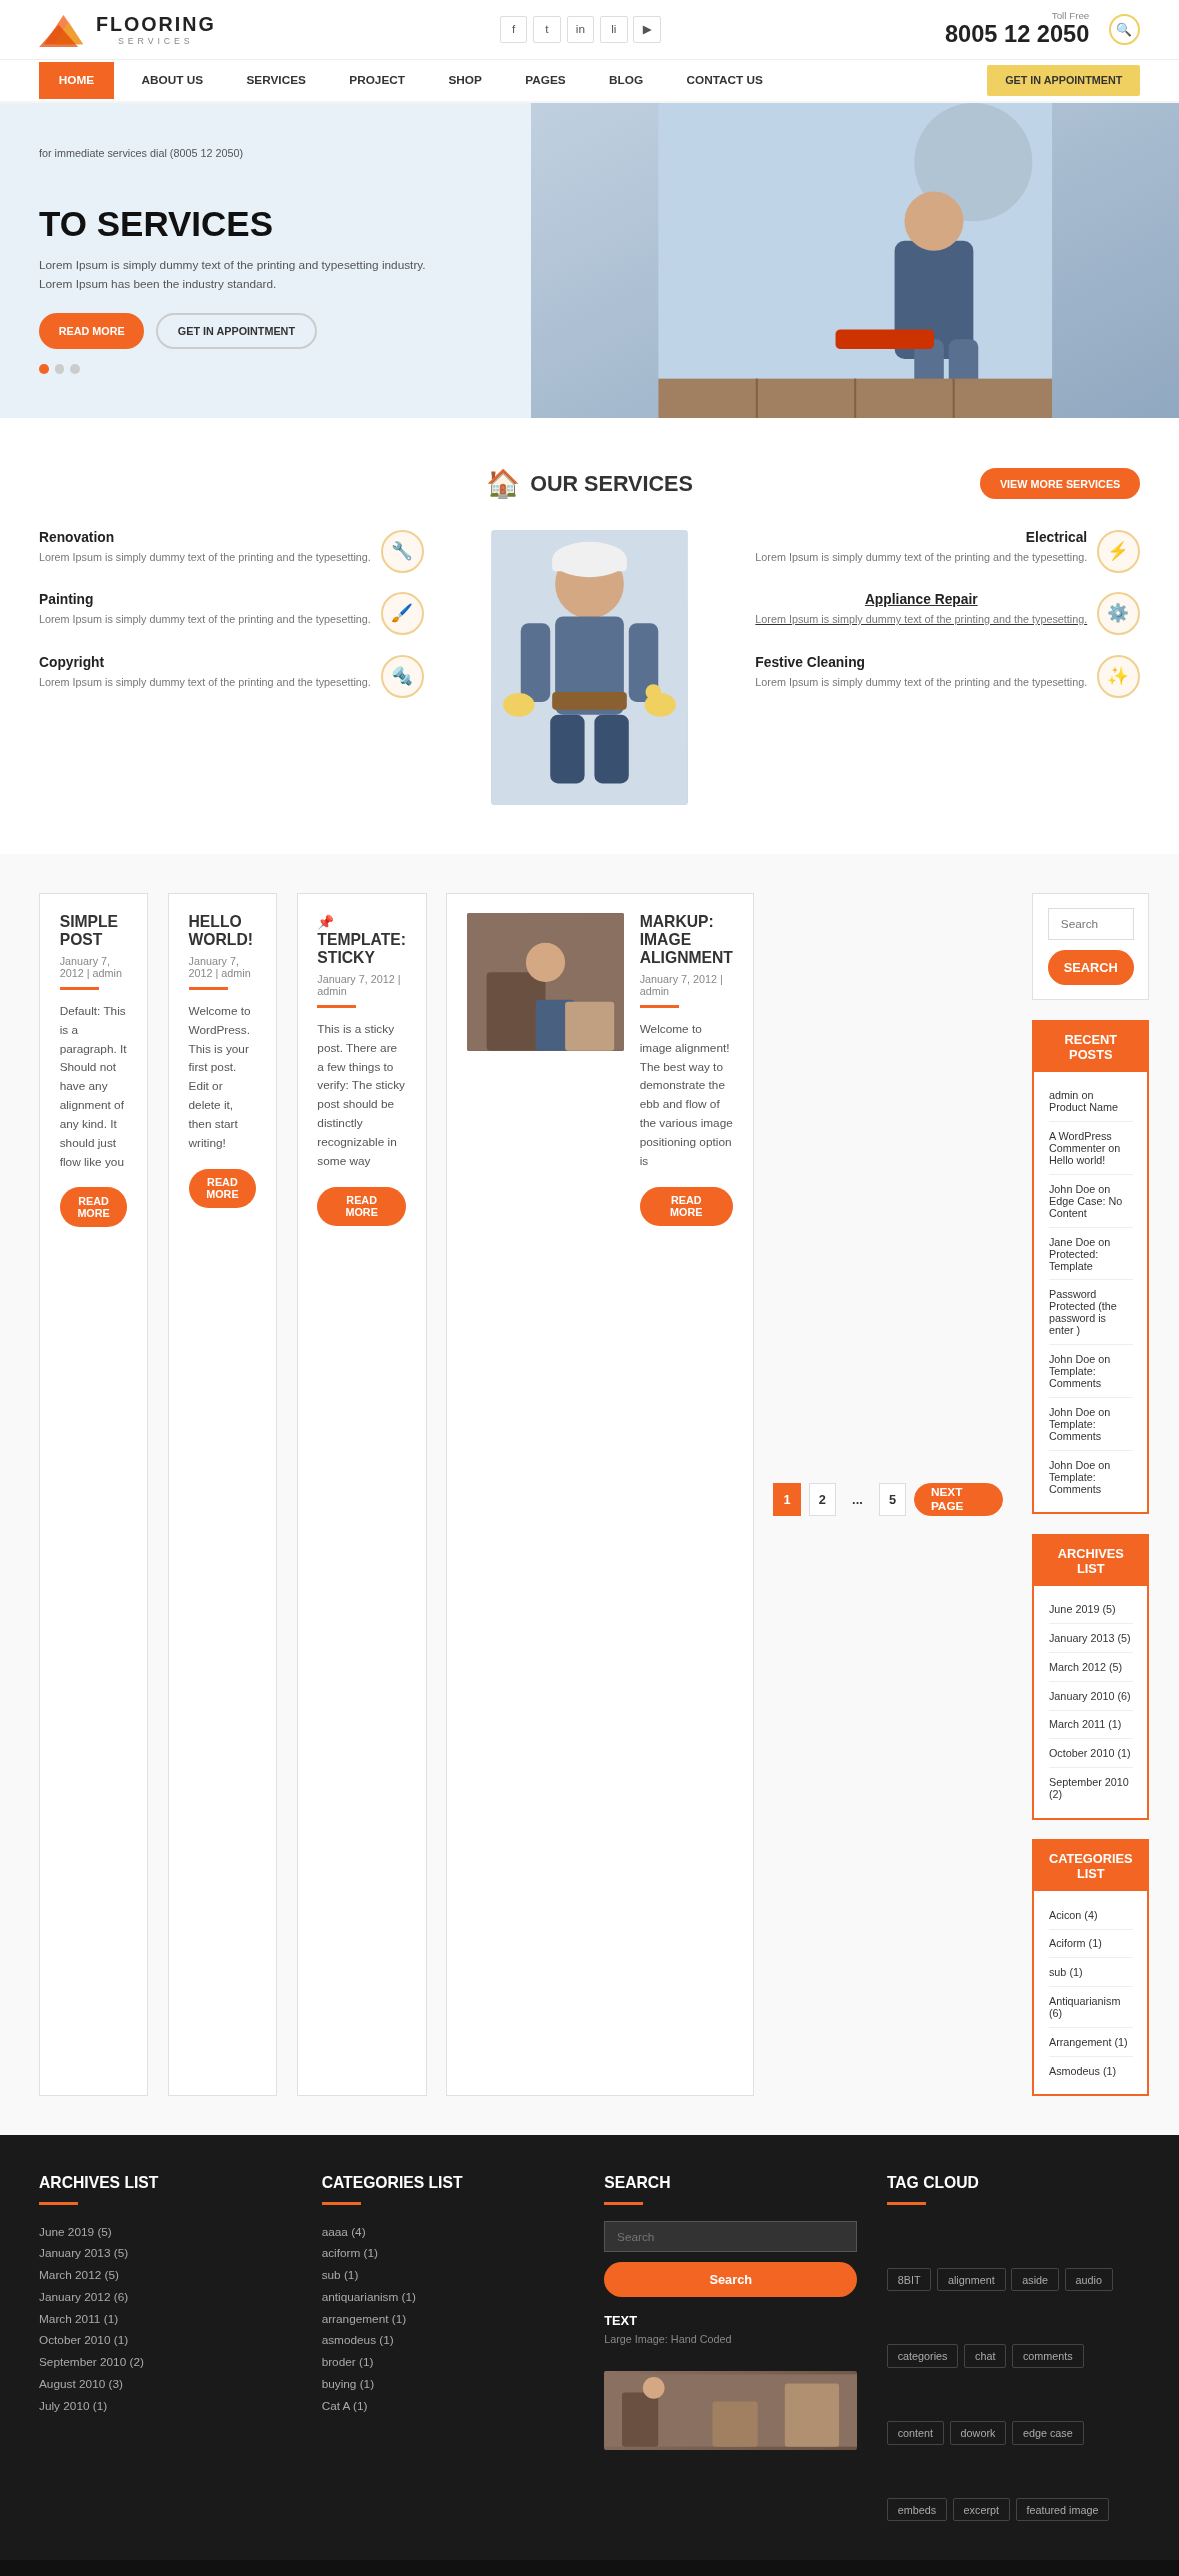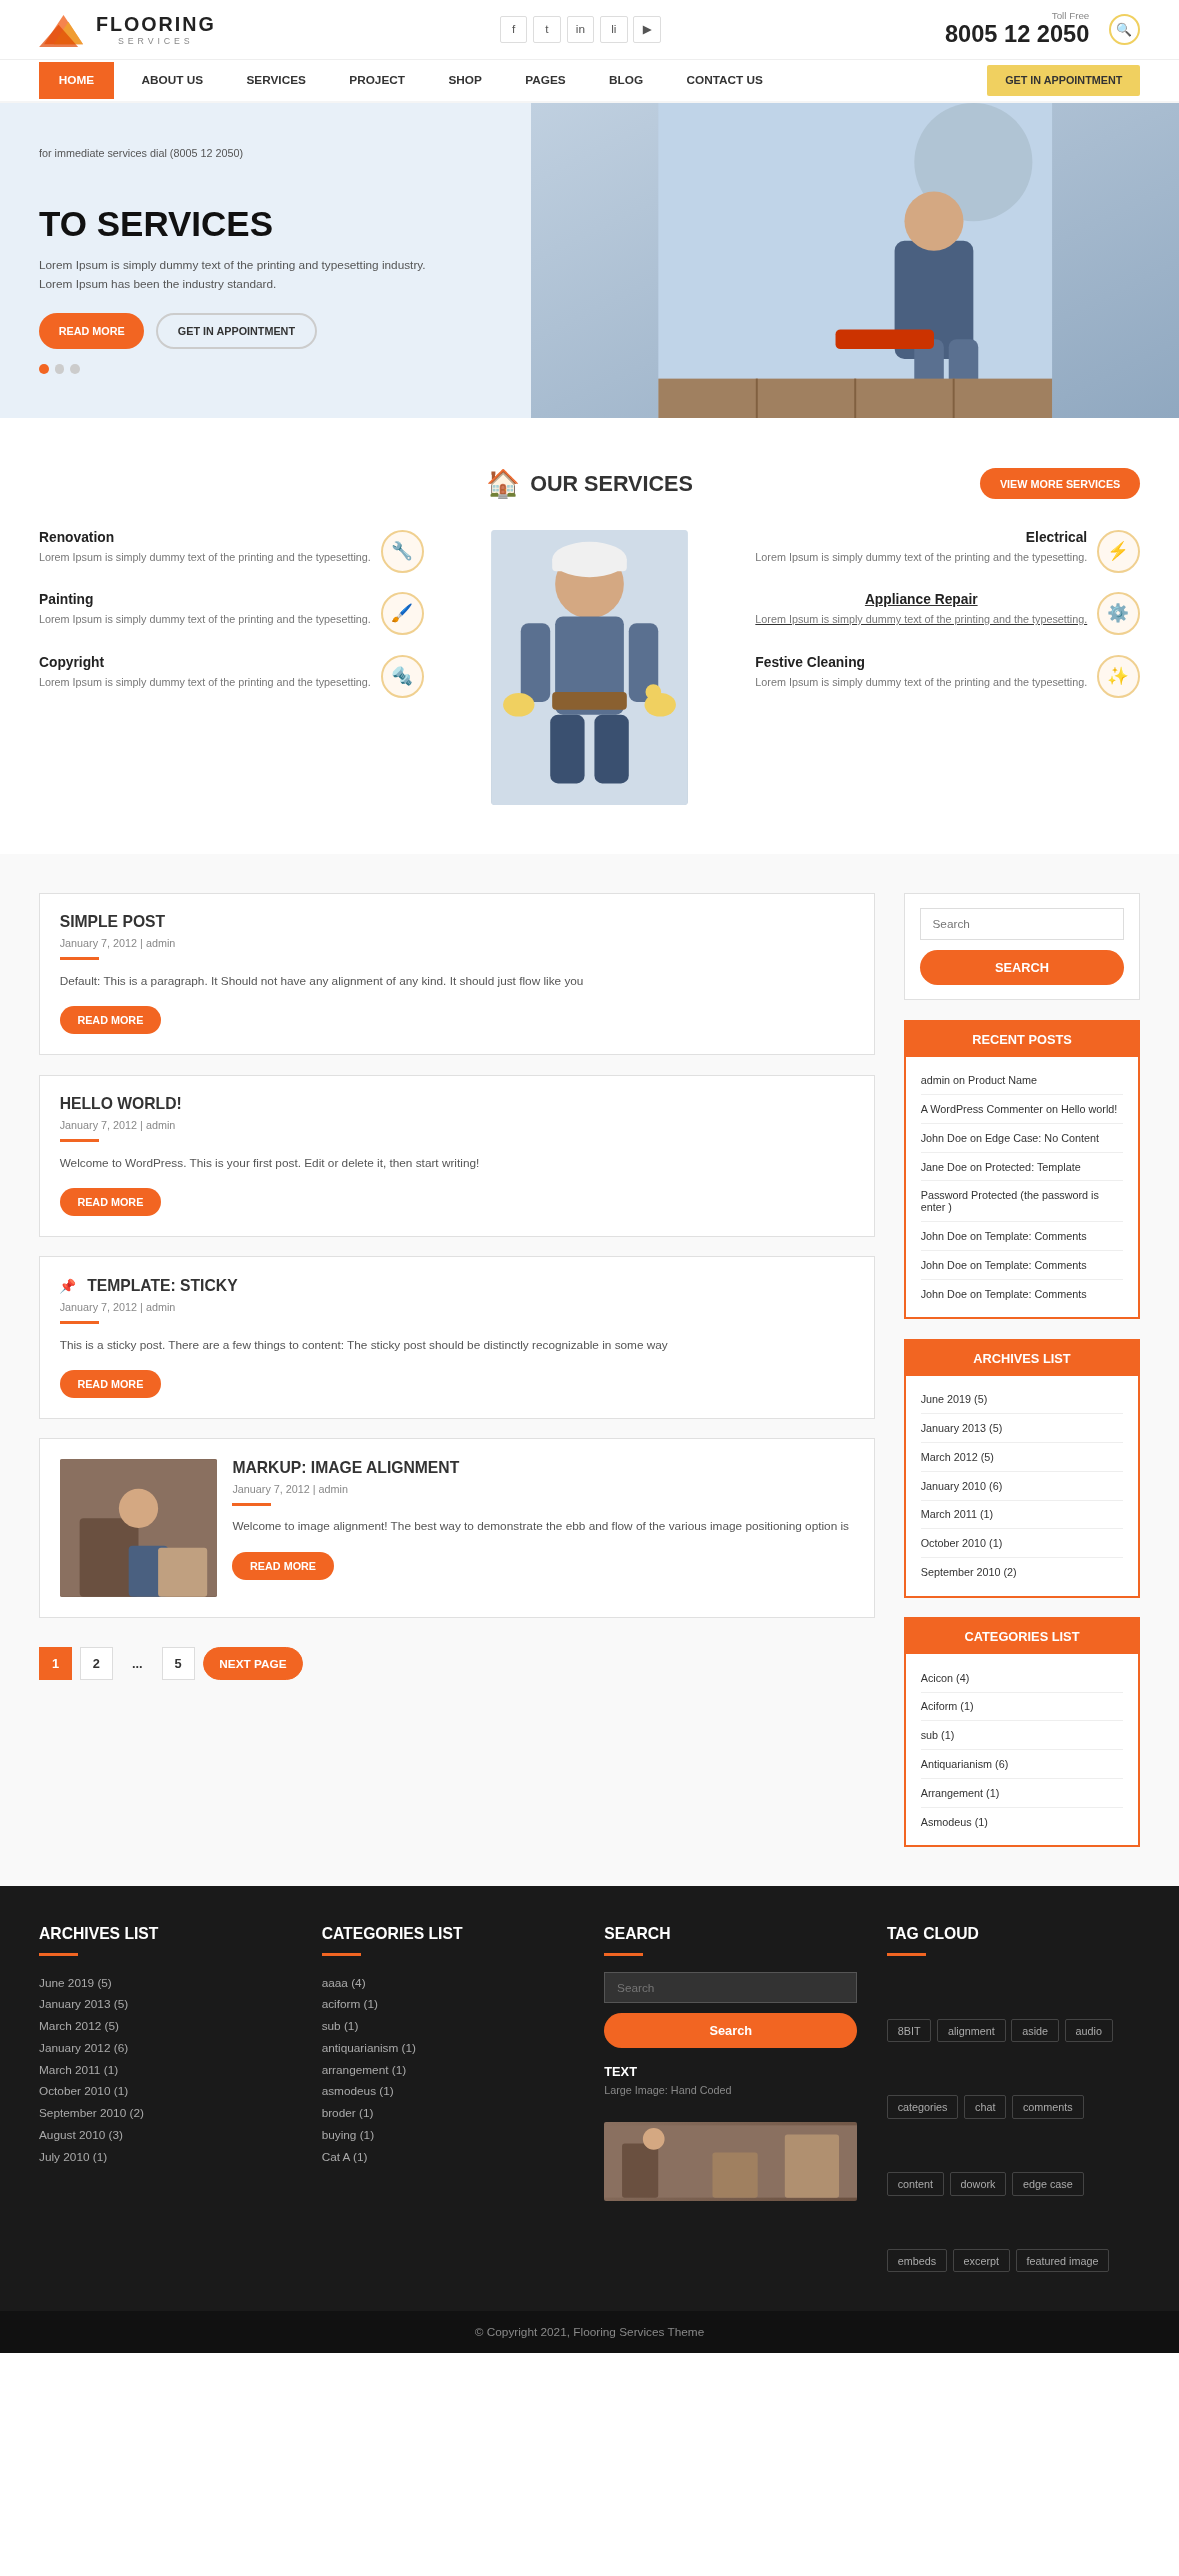--- a/index.html
+++ b/index.html
@@ -47,21 +47,21 @@
     .service-item { display: flex; align-items: flex-start; gap: 9.8px; }
     .service-item.right { flex-direction: row-reverse; text-align: right; }
     .service-icon-circle { width: 43px; height: 43px; border-radius: 50%; background: #fff8f0; border: 2px solid #f0d090; display: flex; align-items: center; justify-content: center; font-size: 17.7px; flex-shrink: 0; }
     .service-name { font-size: 13.8px; font-weight: 700; color: #222; margin-bottom: 3.9px; }
     .service-desc { font-size: 10.8px; color: #777; line-height: 1.5; }
     .services-center-img { width: 216px; display: flex; align-items: center; justify-content: center; }
     .worker-img { width: 197px; height: 275px; background: linear-gradient(to bottom, #e0e8f0, #c0ccd8); border-radius: 3.9px; display: flex; align-items: center; justify-content: center; overflow: hidden; }
 
     
     .main-layout { display: flex; gap: 29.5px; padding: 39px; background: #f9f9f9; }
-    .main-posts { flex: 1; display: flex; flex-direction: column; gap: 19.7px; }
+    .main-posts { flex: 1; display: flex; flex-direction: row; gap: 19.7px; }
     .sidebar { width: 236px; display: flex; flex-direction: column; gap: 19.7px; }
 
     
     .post-card { background: #fff; border: 1px solid #e0e0e0; padding: 19.7px; }
     .post-title { font-size: 15.7px; font-weight: 900; text-transform: uppercase; margin-bottom: 5.9px; }
     .post-meta { font-size: 10.8px; color: #888; margin-bottom: 7.9px; }
     .post-divider { width: 39px; height: 2.9px; background: #f26522; margin-bottom: 11.8px; }
     .post-excerpt { font-size: 11.8px; color: #555; line-height: 1.6; margin-bottom: 15.7px; }
     .read-more-btn { background: #f26522; color: #fff; padding: 7.9px 17.7px; font-size: 10.8px; font-weight: 700; text-transform: uppercase; border: none; cursor: pointer; border-radius: 19.7px; display: inline-block; }
     .post-with-image { display: flex; gap: 15.7px; }
@@ -294,21 +294,21 @@
       <button class="read-more-btn">READ MORE</button>
     </div>
 
     <div class="post-card">
       <div class="post-title">
         <span class="sticky-icon">📌</span>
         <span>TEMPLATE: STICKY</span>
       </div>
       <div class="post-meta">January 7, 2012 | admin</div>
       <div class="post-divider"></div>
-      <div class="post-excerpt">This is a sticky post. There are a few things to content: The sticky post should be distinctly recognizable in some way</div>
+      <div class="post-excerpt">This is a sticky post. There are a few things to verify: The sticky post should be distinctly recognizable in some way</div>
       <button class="read-more-btn">READ MORE</button>
     </div>
 
     <div class="post-card">
       <div class="post-with-image">
         <div class="post-thumb">
           <svg viewBox="0 0 160 140" width="157" height="138" xmlns="http://www.w3.org/2000/svg">
             <rect width="160" height="140" fill="#8a7060"></rect>
             <rect x="20" y="60" width="60" height="80" rx="4" fill="#6a5040"></rect>
             <circle cx="80" cy="50" r="20" fill="#d4a882"></circle>

